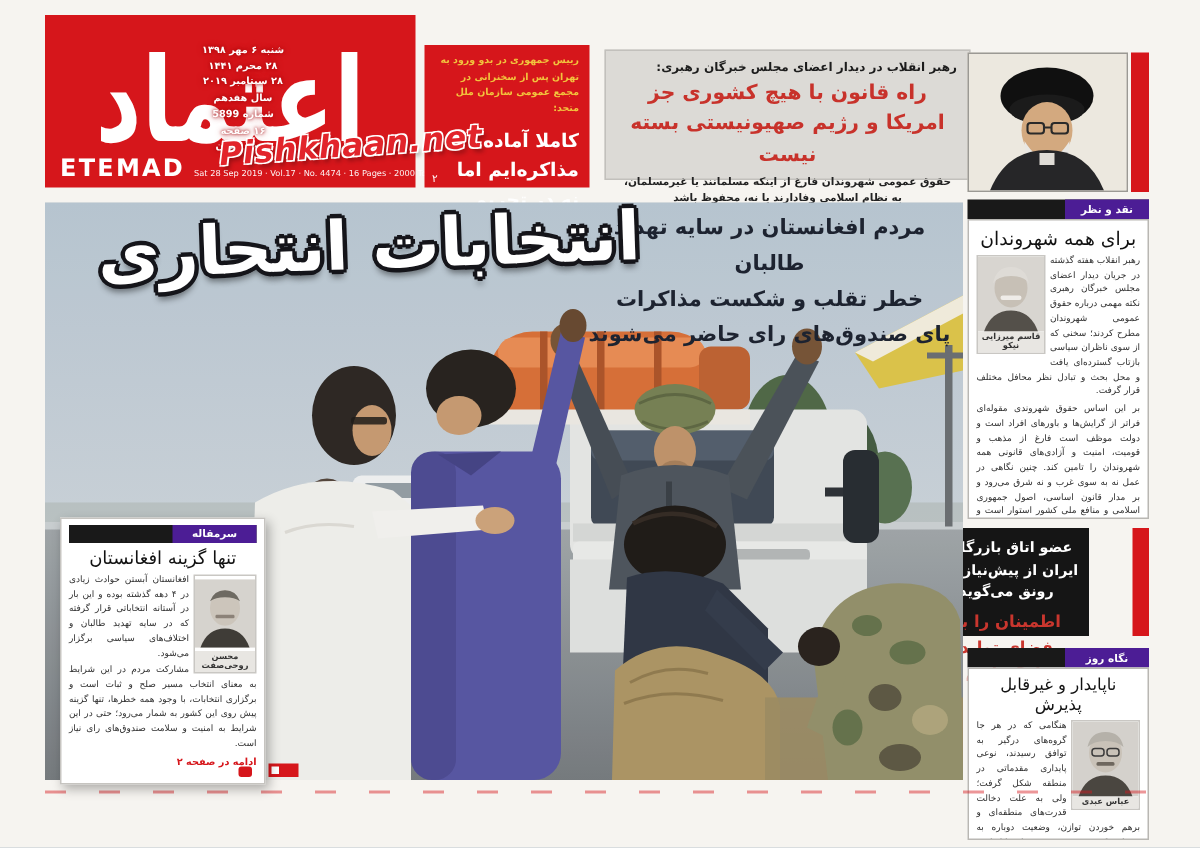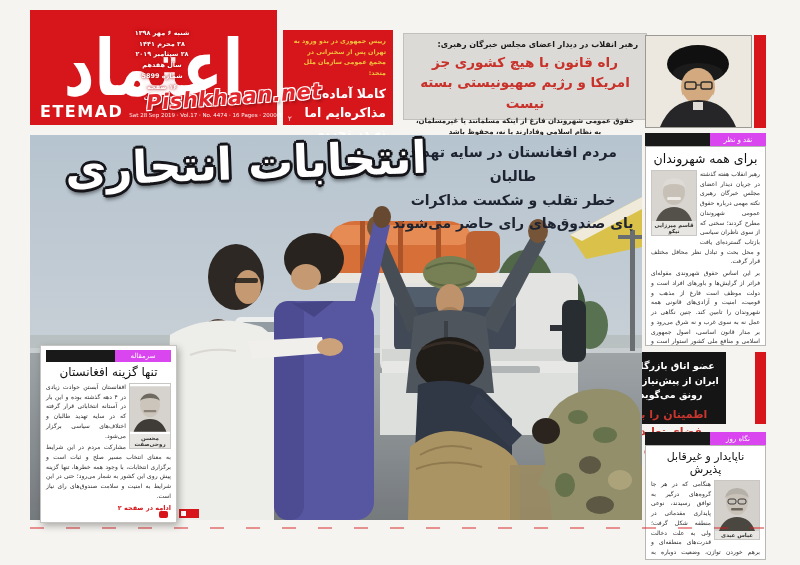--- a/index.html
+++ b/index.html
@@ -37,22 +37,22 @@
   #topgray .head{color:#c8322b;font-size:13.5px;font-weight:bold;line-height:1.5;margin-top:2px}
   #topgray .sub{color:#222;font-size:7px;font-weight:bold;line-height:1.6;margin-top:3px}
 
   
   #leader{left:645px;top:35px;width:107px;height:93px;background:#ece8df;border:1px solid #9b9994;box-sizing:border-box}
   #leader svg{width:100%;height:100%;display:block}
   #leader-bar{left:754px;top:35px;width:12px;height:93px;background:#d6161b}
 
   
   .secbar{height:13px;background:#191919}
-  .secbar .lab{position:absolute;right:0;top:0;bottom:0;width:56px;background:#d946ef;color:#fff;
-    font-size:7px;font-weight:normal;display:flex;align-items:center;justify-content:center}
+  .secbar .lab{position:absolute;right:0;top:0;bottom:0;width:56px;background:#4c1d95;color:#fff;
+    font-size:7px;font-weight:bold;display:flex;align-items:center;justify-content:center}
   .secbar--inline{position:relative;display:block;height:12px;margin-bottom:3px}
 
   
   .artbox{background:#fff;border:1px solid #b9b7b3;box-sizing:border-box;padding:4px 5px;overflow:hidden}
   #bar-opinion{left:645px;top:133px;width:121px}
   #art-opinion{left:645px;top:146px;width:121px;height:200px}
   #bar-day{left:645px;top:432px;width:121px}
   #art-day{left:645px;top:445px;width:121px;height:115px}
   .art-head{font-size:12.5px;font-weight:normal;color:#111;text-align:center;margin:1px 0 3px}
   #art-day .art-head{font-size:11px}

